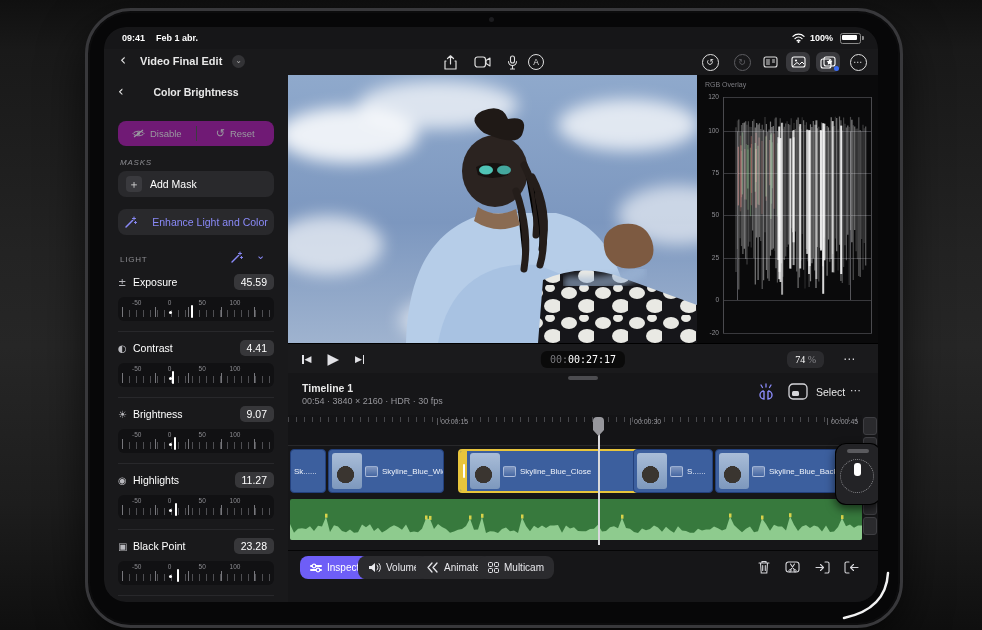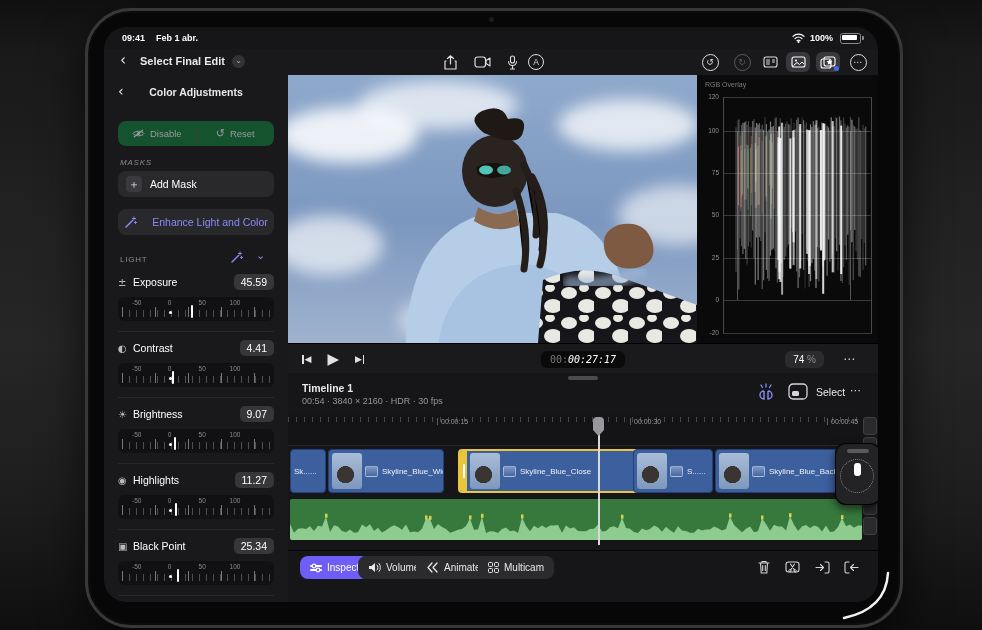--- a/index.html
+++ b/index.html
@@ -15,21 +15,21 @@
 
   
   .statusbar{left:0;top:0;width:774px;height:22px;background:#161618;font-size:9px;color:#fff;}
   .titlebar{left:0;top:22px;width:774px;height:26px;background:#19191b;}
   .tb-ic{width:24px;height:20px;display:flex;align-items:center;justify-content:center;color:#dfdfdf;}
   .tb-active{background:#39393d;border-radius:6px;}
   .glyph{font-family:"DejaVu Sans",sans-serif;}
 
   
   .panel{left:0;top:48px;width:184px;height:527px;background:#19191b;border-right:1px solid #000;}
-  .seg2{left:14px;top:46px;width:156px;height:25px;background:#14532d;border-radius:8px;display:flex;}
+  .seg2{left:14px;top:46px;width:156px;height:25px;background:#701a75;border-radius:8px;display:flex;}
   .seg2 .half{flex:1;display:flex;align-items:center;justify-content:center;gap:5px;font-size:9.5px;color:#9a9aa0;}
   .seg2 .div{width:1px;background:#3c3c40;margin:5px 0;}
   .sec-label{font-size:8px;letter-spacing:.8px;color:#8b8b90;}
   .pbtn{left:14px;width:156px;height:26px;background:#29292c;border-radius:8px;display:flex;align-items:center;font-size:10.5px;color:#fff;}
   .slider{left:14px;width:156px;}
   .slider .row{display:flex;align-items:center;height:18px;}
   .slider .ic{width:15px;color:#b9b9be;font-size:10px;}
   .slider .lb{flex:1;font-size:10.5px;color:#fff;}
   .slider .val{background:#37373a;border-radius:5px;padding:2px 7px;font-size:10.5px;color:#fff;text-align:right;}
   .ruler{position:relative;margin-top:6px;height:24px;background:#111113;border-radius:6px;overflow:hidden;}
@@ -109,21 +109,21 @@
       </svg>
       <span class="ab" style="left:706px;top:6px;font-weight:bold;">100%</span>
       <span class="ab" style="left:736px;top:6px;width:19px;height:9px;border:1px solid #8a8a8a;border-radius:2.5px;">
         <span class="ab" style="left:1px;top:1px;width:15px;height:5px;background:#fff;border-radius:1px;"></span>
       </span>
       <span class="ab" style="left:758px;top:9px;width:2px;height:4px;background:#8a8a8a;border-radius:0 1px 1px 0;"></span>
     </div>
 
     <div class="ab titlebar">
       <span class="ab glyph" style="left:16px;top:2px;font-size:15px;color:#e8e8e8;">‹</span>
-      <span class="ab" style="left:36px;top:6px;font-size:11px;font-weight:bold;">Select Final Edit</span>
+      <span class="ab" style="left:36px;top:6px;font-size:11px;font-weight:bold;">Video Final Edit</span>
       <span class="ab" style="left:128px;top:6px;width:13px;height:13px;border-radius:50%;background:#333336;color:#aaa;font-size:8px;text-align:center;line-height:12px;">⌄</span>
 
       <div class="ab tb-ic" style="left:334px;top:3px;">
         <svg width="13" height="15" viewBox="0 0 13 15">
             <path d="M6.5 1 v8 M3.5 3.5 L6.5 .8 L9.5 3.5 M2 6 H1 v8 h11 V6 h-1" stroke="#dfdfdf" stroke-width="1.2" fill="none" stroke-linecap="round" stroke-linejoin="round"></path>
           </svg>
       </div>
       <div class="ab tb-ic" style="left:366px;top:3px;">
         <svg width="17" height="12" viewBox="0 0 17 12">
             <rect x="1" y="1" width="10.5" height="10" rx="2.5" stroke="#dfdfdf" stroke-width="1.2" fill="none"></rect>
@@ -167,21 +167,21 @@
           </svg>
         <span class="ab" style="right:1px;bottom:1px;width:5px;height:5px;border-radius:50%;background:#3d6df2;"></span>
       </div>
       <div class="ab tb-ic" style="left:742px;top:3px;">
         <span style="width:15px;height:15px;border:1.2px solid #dfdfdf;border-radius:50%;font-size:9px;display:flex;align-items:center;justify-content:center;letter-spacing:.5px;">⋯</span>
       </div>
     </div>
 
     <div class="ab panel">
       <span class="ab glyph" style="left:14px;top:8px;font-size:14px;">‹</span>
-      <span class="ab" style="left:0;top:11px;width:184px;text-align:center;font-size:10.5px;font-weight:bold;">Color Adjustments</span>
+      <span class="ab" style="left:0;top:11px;width:184px;text-align:center;font-size:10.5px;font-weight:bold;">Color Brightness</span>
 
       <div class="ab seg2">
         <div class="half">
           <svg width="13" height="9" viewBox="0 0 13 9">
               <path d="M1 4.5 C3 1.5 10 1.5 12 4.5 C10 7.5 3 7.5 1 4.5 Z" stroke="#9a9aa0" stroke-width="1" fill="none"></path>
               <circle cx="6.5" cy="4.5" r="1.5" fill="#9a9aa0"></circle>
               <path d="M2 8 L11 1" stroke="#9a9aa0" stroke-width="1.1"></path>
             </svg>
           <span>Disable</span>
         </div>
@@ -282,21 +282,21 @@
             <span class="tl" style="left:75%">100</span>
           <span class="dot" style="left:33%"></span>
             <span class="marker" style="left: 36.381%;"></span>
           </div>
       </div>
       <div class="ab sl-sep" style="top:454px;"></div>
       <div class="ab slider" style="top:462px;">
         <div class="row">
             <span class="ic glyph">▣</span>
             <span class="lb">Black Point</span>
-            <span class="val">25.34</span>
+            <span class="val">23.28</span>
           </div>
         <div class="ruler">
             <div class="ticks"></div>
             <div class="ticksM"></div>
           <span class="tl" style="left:12%">-50</span>
             <span class="tl" style="left:33%">0</span>
             <span class="tl" style="left:54%">50</span>
             <span class="tl" style="left:75%">100</span>
           <span class="dot" style="left:33%"></span>
             <span class="marker" style="left: 37.632%;"></span>
@@ -528,23 +528,23 @@
             <i style="width:1.5px;height:9px;background:#e2e2e6;"></i>
             <span class="glyph">◀</span>
           </span>
         <span class="glyph" style="font-size:15px;">▶</span>
         <span style="display:flex;align-items:center;gap:1px;font-size:9px;">
             <span class="glyph">▶</span>
             <i style="width:1.5px;height:9px;background:#e2e2e6;"></i>
           </span>
       </div>
       <div class="tc-box" style="position:absolute;left:50%;transform:translateX(-50%);">
-        <span style="color:#7a7a7e;">00:</span><span style="color:#fff;font-style:italic;">00:27:17</span>
-      </div>
-      <div class="pct-box" style="position:absolute;right:54px;">
+        <span style="color:#7a7a7e;">00:</span><span style="color:#fff;">00:27:17</span>
+      </div>
+      <div class="pct-box" style="position:absolute;right:54px;font-family:Liberation Serif, serif;">
         <span style="color:#fff;">74</span> <span style="color:#8c8c90;">%</span>
       </div>
       <span style="position:absolute;right:22px;color:#d9d9dd;font-size:12px;letter-spacing:1px;">⋯</span>
     </div>
 
     <div class="ab tl-section">
       <div class="ab" style="left:50%;top:3px;width:30px;height:4px;background:#4c4c50;border-radius:2px;transform:translateX(-50%);"></div>
       <span class="ab" style="left:14px;top:9px;font-size:10.5px;font-weight:bold;">Timeline 1</span>
       <span class="ab" style="left:14px;top:23px;font-size:9px;color:#97979c;">00:54 · 3840 × 2160 · HDR · 30 fps</span>
       <svg class="ab" style="left:468px;top:10px;" width="20" height="18" viewBox="0 0 20 18">

